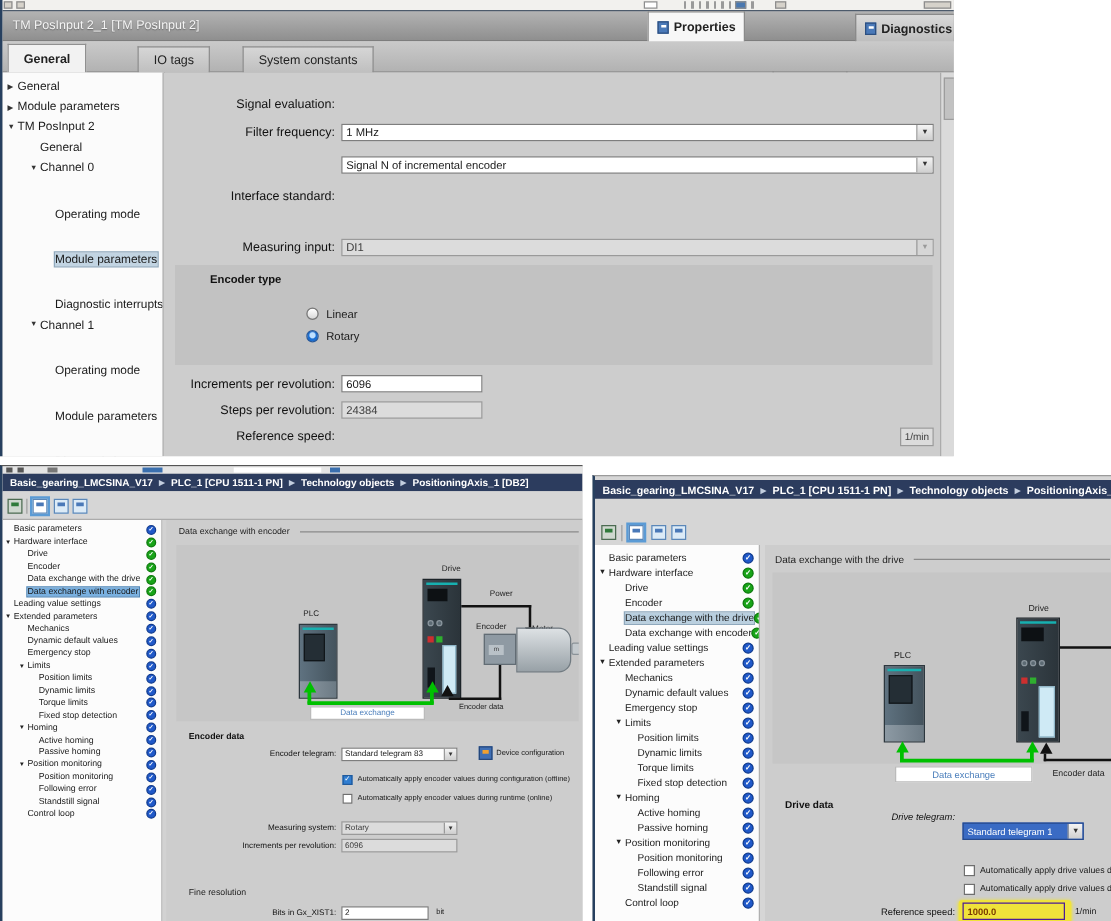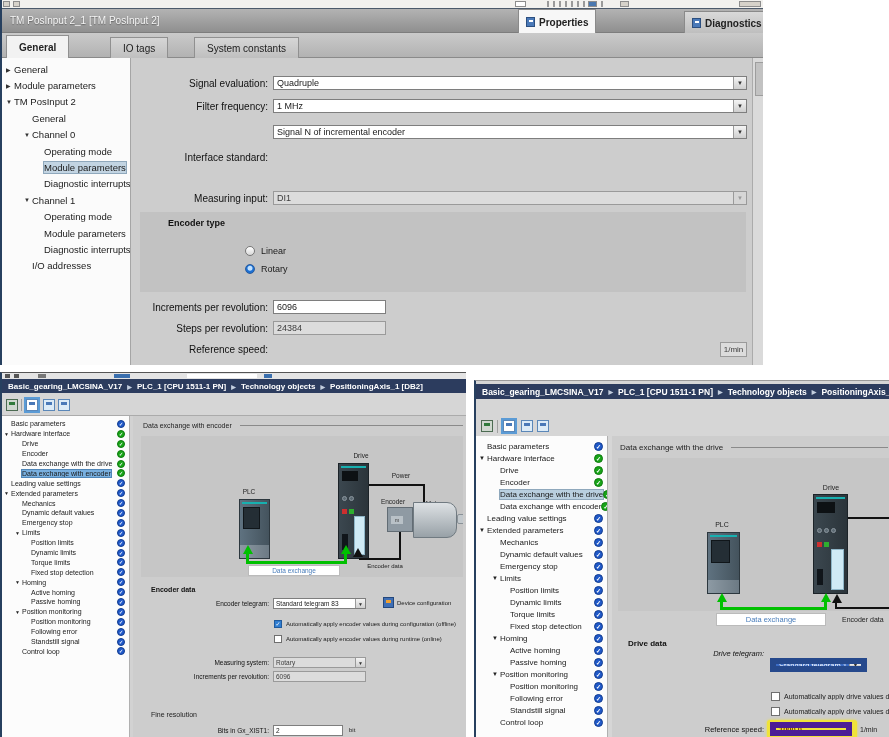--- a/index.html
+++ b/index.html
@@ -25,21 +25,21 @@
       color:#4d3a00; font-size:7px; font-weight:bold; text-align:center; line-height:8px; }
   
   #tab-strip { left:0; top:33px; width:763px; height:25px; background:linear-gradient(#cacaca,#b2b2b2); border-bottom:1px solid #8a8a8a; }
   .main-tab { position:absolute; top:4px; height:21px; padding:0 12px; font-size:10px; display:flex; align-items:center;
       background:linear-gradient(#d6d6d6,#bfbfbf); border:1px solid #909090; border-bottom:none; color:#222; }
   .main-tab.active { top:2px; height:23px; background:#f2f2f2; font-weight:bold; }
   
   #top-tree-pane { left:0; top:58px; width:129px; height:307px; background:#fbfbfb; border-right:1px solid #a5a5a5; overflow:hidden; }
   .ttree-row { height:16.4px; display:flex; align-items:center; font-size:9.5px; white-space:nowrap; }
   .ttree-row .tarrow { width:8px; font-size:6px; color:#333; flex:none; }
-  .ttree-row.ind0 { padding-left:4px; } .ttree-row.ind1 { padding-left:22px; } .ttree-row.ind2 { padding-left:34px; }
+  .ttree-row.ind0 { padding-left:4px; } .ttree-row.ind1 { padding-left:22px; } .ttree-row.ind2 { padding-left:34px;margin-top:20px; }
   .tlabel.sel { background:#c2d4e2; outline:1px solid #8fa8bc; }
   #top-form { left:130px; top:58px; width:620px; height:307px; background:#cdcdcd; overflow:hidden; }
   .flabel { position:absolute; width:136px; text-align:right; font-size:10px; line-height:10px; color:#111; }
   .fld { position:absolute; background:#fff; border:1px solid #7e7e7e; font-size:9px; display:flex; align-items:center;
          padding:0 3px; white-space:nowrap; overflow:hidden; }
   .dd { position:absolute; right:0; top:0; bottom:0; width:13px; background:linear-gradient(#f4f4f4,#cfcfcf);
         border-left:1px solid #9a9a9a; display:flex; align-items:center; justify-content:center; font-size:6px; color:#333; }
   .fld.disabled { background:#dcdcdc; color:#3d3d3d; border-color:#9a9a9a; }
   .fld.disabled .dd { color:#9a9a9a; background:#d6d6d6; }
   #encoder-section { position:absolute; left:8px; top:154px; width:606px; height:80px; background:#c2c2c2; }
@@ -117,21 +117,21 @@
   #br-panel { left:474px; top:380px; width:415px; height:357px; background:#d6d6d6; border-top:1px solid #9a9a9a; border-left:2px solid #27405f; overflow:hidden; }
   #br-crumb-wrap { top:3px; height:15px; font-size:8.5px; }
   #br-toolbar { position:absolute; left:0; top:36px; width:100%; height:19px; }
   #br-tree { position:absolute; left:0; top:55px; width:132px; height:302px; background:#fcfcfc; border-right:1px solid #b0b0b0; overflow:hidden; padding:4px 3px 0 0; }
   #br-tree .atree-row { height:12px; font-size:8px; }
   #br-tree .aarrow { width:8px; font-size:6px; }
   #br-tree .ind0 { padding-left:3px; } #br-tree .ind1 { padding-left:16px; } #br-tree .ind2 { padding-left:26px; }
   #br-tree .status { width:9px; height:9px; font-size:6px; line-height:8px; margin-right:1px; }
   #br-main { position:absolute; left:136px; top:55px; width:279px; height:302px; background:#cdcdcd; overflow:hidden; }
   .br-label { position:absolute; width:148px; text-align:right; font-size:7.5px; color:#111; white-space:nowrap; }
-  .mfld { position:absolute; background:#fff; border:6px solid #4c1d95; font-size:7.5px; display:flex; align-items:center;
+  .mfld { position:absolute; background:#fff; border:1px solid #4c1d95; font-size:7.5px; display:flex; align-items:center;
           padding:0 3px; white-space:nowrap; overflow:hidden; }
   .mfld .dd { width:12px; font-size:6px; }
   .mfld.telegram { background:#3a6bc4; color:#fff; border-color:#26498c; }
   #ref-highlight { position:absolute; background:#f0e33a; border-radius:3px; box-shadow:0 0 3px #f0e33a; }
 </style>
 </head>
 <body>
 
 <div id="top-panel" class="abs">
   <div id="top-strip" class="abs">
@@ -230,24 +230,20 @@
         <div class="ttree-row ind1">
           <span class="tarrow"></span>
           <span class="tlabel">I/O addresses</span>
         </div>
       </div>
   </div>
 
   <div id="top-form" class="abs">
 
     <div class="flabel" style="left:0;top:21px;">Signal evaluation:</div>
-    <div class="fld" style="left:141px;top:18px;width:474px;height:14px;">
-      <span>Quadruple</span>
-      <span class="dd">▼</span>
-    </div>
 
     <div class="flabel" style="left:0;top:44px;">Filter frequency:</div>
     <div class="fld" style="left:141px;top:41px;width:474px;height:14px;">
       <span>1 MHz</span>
       <span class="dd">▼</span>
     </div>
 
     <div class="fld" style="left:141px;top:67px;width:474px;height:14px;">
       <span>Signal N of incremental encoder</span>
       <span class="dd">▼</span>

